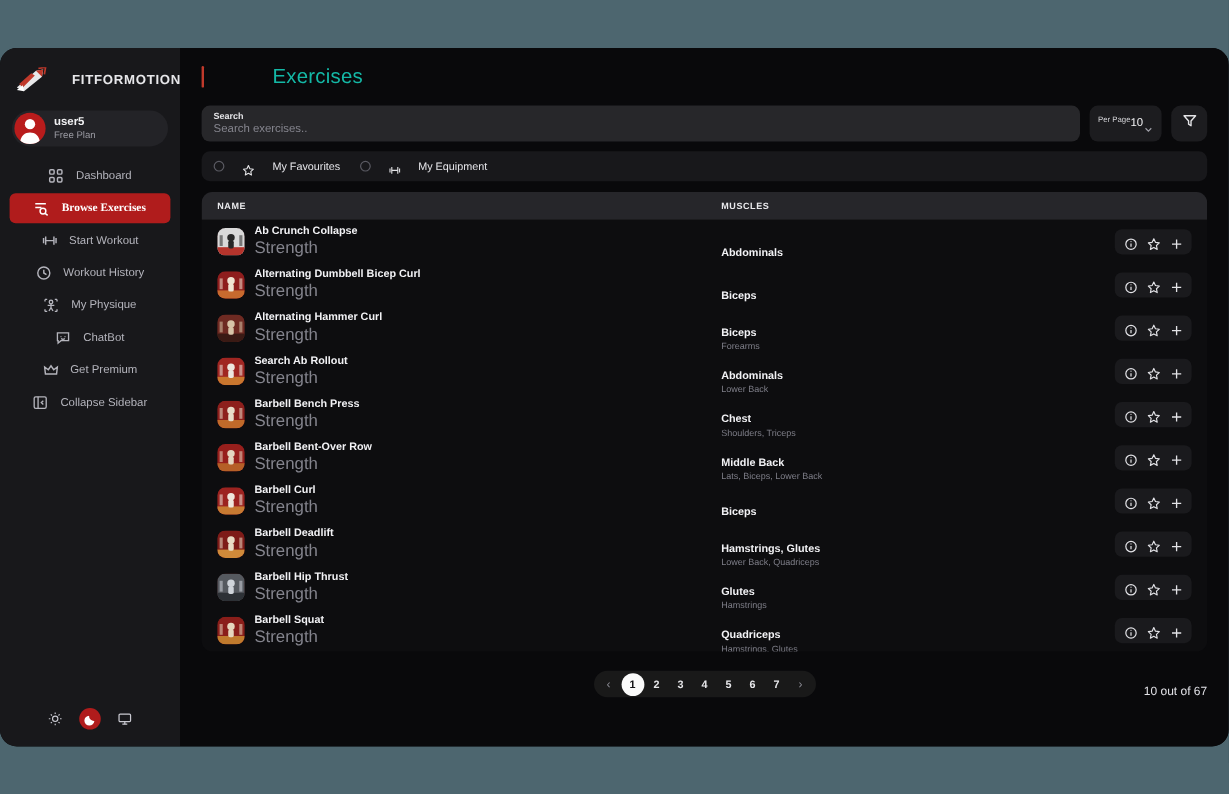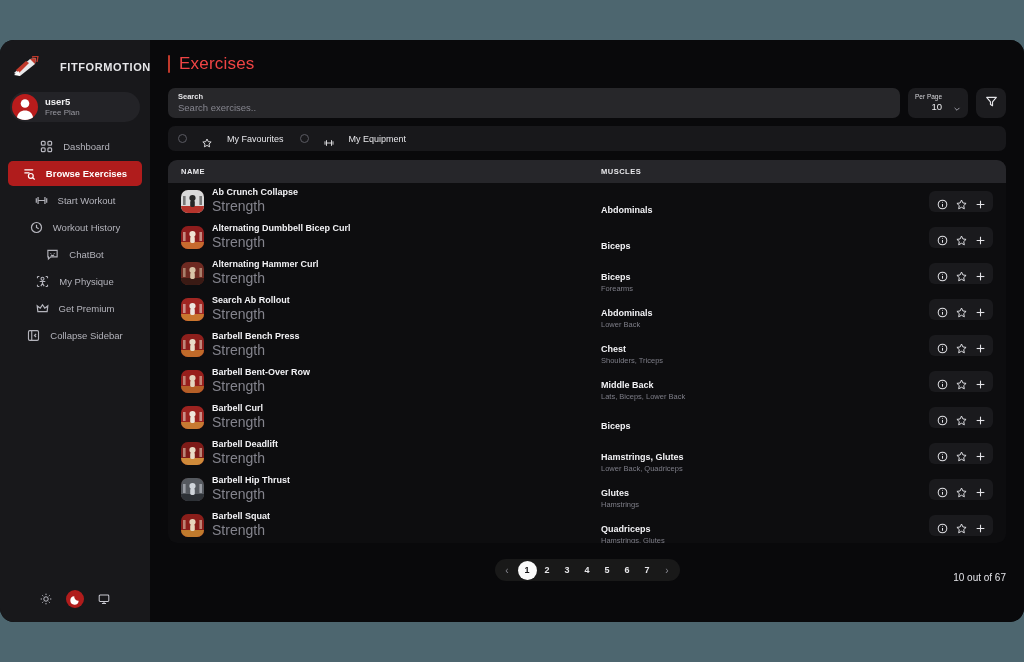--- a/index.html
+++ b/index.html
@@ -62,21 +62,21 @@
   .nav-item {
     display: flex; align-items: center; gap: 10px;
     height: 25px; padding: 0 8px;
     border-radius: 5px;
     color: #b4b4bc; font-size: 9.5px;
     cursor: pointer;
     justify-content: center;
   }
   .nav-item .ico { width: 13px; height: 13px; flex: 0 0 13px; display:block; }
   .nav-item.active {
-    background: #b01c1c; color: #fff; font-weight: bold;
+    background: #b01c1c; color: #fff; font-weight: bold; font-family: Liberation Serif, serif;
   }
   .theme-switch {
     position: absolute; bottom: 14px; left: 0;
     width: 150px;
     display: flex; align-items: center; justify-content: center; gap: 12px;
   }
   .theme-btn {
     width: 16px; height: 16px; display: flex;
     align-items: center; justify-content: center;
     border-radius: 50%; cursor: pointer; color: #c9c9d1;
@@ -86,21 +86,21 @@
   
   .main {
     flex: 1; min-width: 0;
     background: #09090b;
     padding: 14px 18px 0 18px;
     display: flex; flex-direction: column;
     position: relative;
   }
   .page-title-row { display: flex; align-items: center; gap: 9px; margin-bottom: 14px; }
   .title-bar { width: 2px; height: 18px; background: #c0392b; border-radius: 2px; }
-  .page-title { font-size: 17px; color: #ef4444; font-weight: normal; letter-spacing: .2px; }
+  .page-title { font-size: 17px; color: #14b8a6; font-weight: normal; letter-spacing: .2px; margin-left: 48px; }
 
   .toolbar { display: flex; align-items: stretch; gap: 8px; margin-bottom: 8px; }
   .search-box {
     flex: 1; height: 30px;
     background: #27272a;
     border-radius: 7px;
     padding: 3px 10px;
     display: flex; flex-direction: column; justify-content: center;
     cursor: text;
   }
@@ -109,21 +109,21 @@
 
   .perpage {
     width: 60px; height: 30px;
     background: #1c1c1f;
     border-radius: 7px;
     padding: 3px 7px;
     display: flex; align-items: center;
     justify-content: space-between;
     cursor: pointer;
   }
-  .perpage-inner { display: flex; flex-direction: column; justify-content: center; align-items: flex-end; }
+  .perpage-inner { display: flex; justify-content: center; }
   .perpage-label { font-size: 6.5px; color: #d4d4d8; line-height: 1.3; }
   .perpage-val { font-size: 9.5px; color: #f0f0f2; line-height: 1.3; }
   .chev { width: 8px; height: 8px; color: #a1a1aa; }
 
   .filter-btn {
     width: 30px; height: 30px;
     background: #1c1c1f; border-radius: 8px;
     display: flex; align-items: center; justify-content: center;
     cursor: pointer; color: #e4e4e7;
   }
@@ -284,39 +284,39 @@
               <circle cx="7" cy="7" r="5.4"></circle>
                 <path d="M7 4 L7 7 L9.4 8.4"></path>
             </svg>
           </span>
           <span>Workout History</span>
         </div>
 
         <div class="nav-item">
           <span class="ico">
             <svg viewBox="0 0 14 14" width="13" height="13" fill="none" stroke="currentColor" stroke-width="1.2">
+              <circle cx="7" cy="4" r="1.6"></circle>
+                <path d="M7 5.8 L7 9 M4 7 L10 7 M5.2 12 L7 9 L8.8 12"></path>
+              <path d="M1.6 1.6 L1.6 3.6 M1.6 1.6 L3.6 1.6 M12.4 1.6 L12.4 3.6 M12.4 1.6 L10.4 1.6
+                       M1.6 12.4 L1.6 10.4 M1.6 12.4 L3.6 12.4 M12.4 12.4 L12.4 10.4 M12.4 12.4 L10.4 12.4"></path>
+            </svg>
+          </span>
+          <span>My Physique</span>
+        </div>
+
+        <div class="nav-item">
+          <span class="ico">
+            <svg viewBox="0 0 14 14" width="13" height="13" fill="none" stroke="currentColor" stroke-width="1.2">
               <path d="M2 2.6 H12 V9.6 H5.2 L2.6 11.8 V9.6 H2 Z"></path>
               <circle cx="5.2" cy="6" r=".55" fill="currentColor" stroke="none"></circle>
               <circle cx="8.8" cy="6" r=".55" fill="currentColor" stroke="none"></circle>
               <path d="M5.3 7.6 Q7 8.9 8.7 7.6"></path>
             </svg>
           </span>
           <span>ChatBot</span>
-        </div>
-
-        <div class="nav-item">
-          <span class="ico">
-            <svg viewBox="0 0 14 14" width="13" height="13" fill="none" stroke="currentColor" stroke-width="1.2">
-              <circle cx="7" cy="4" r="1.6"></circle>
-                <path d="M7 5.8 L7 9 M4 7 L10 7 M5.2 12 L7 9 L8.8 12"></path>
-              <path d="M1.6 1.6 L1.6 3.6 M1.6 1.6 L3.6 1.6 M12.4 1.6 L12.4 3.6 M12.4 1.6 L10.4 1.6
-                       M1.6 12.4 L1.6 10.4 M1.6 12.4 L3.6 12.4 M12.4 12.4 L12.4 10.4 M12.4 12.4 L10.4 12.4"></path>
-            </svg>
-          </span>
-          <span>My Physique</span>
         </div>
 
         <div class="nav-item">
           <span class="ico">
             <svg viewBox="0 0 14 14" width="13" height="13" fill="none" stroke="currentColor" stroke-width="1.3">
               <path d="M2 10.4 L1.3 4.2 L4.6 6.6 L7 3 L9.4 6.6 L12.7 4.2 L12 10.4 Z"></path>
             </svg>
           </span>
           <span>Get Premium</span>
         </div>

